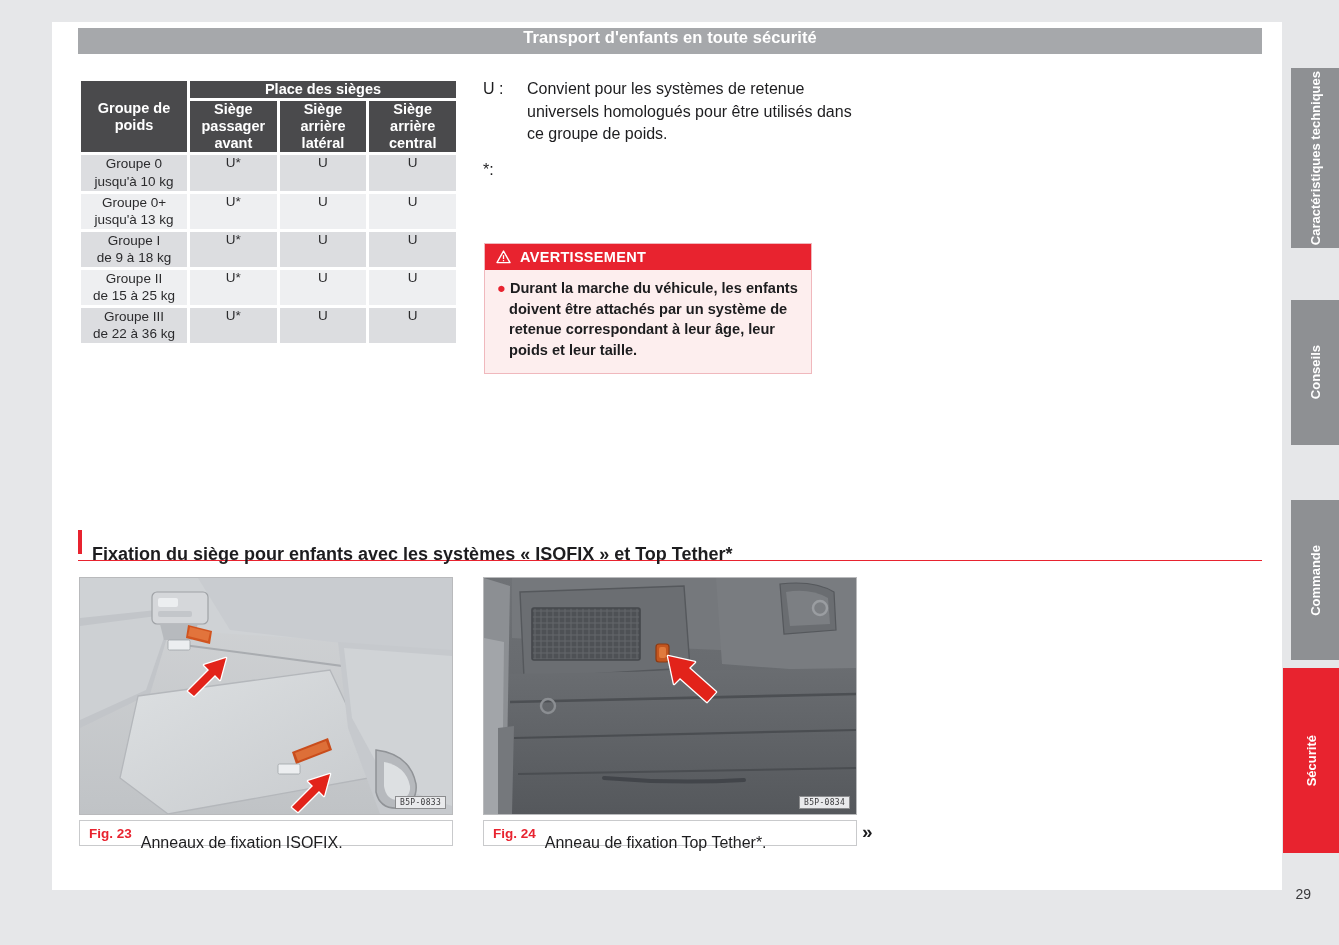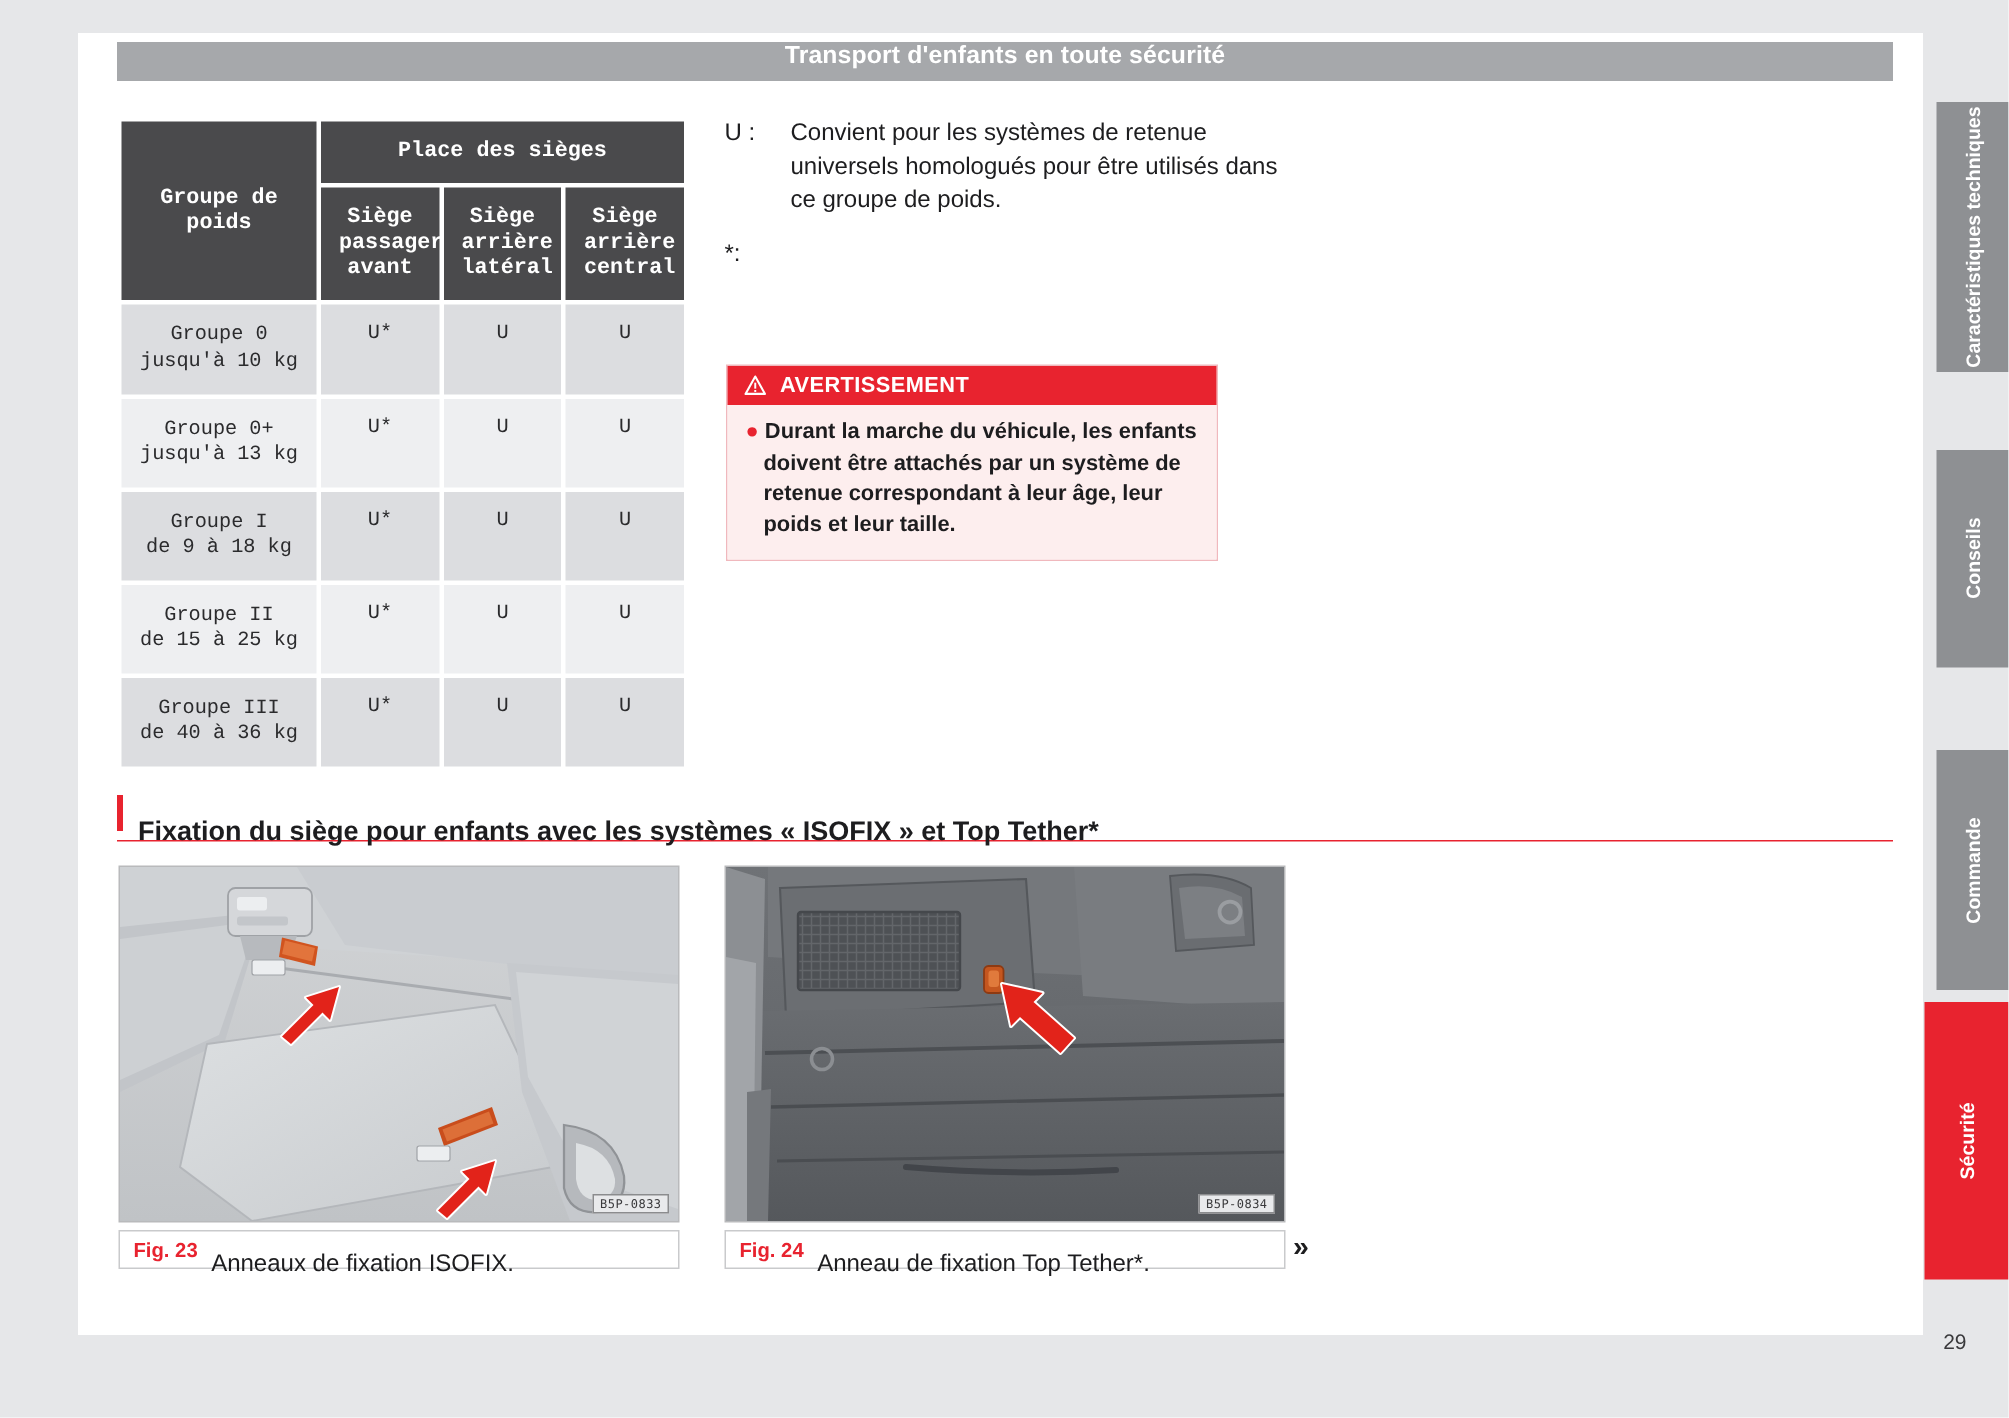--- a/index.html
+++ b/index.html
@@ -47,23 +47,22 @@
   #spec-table {
     position: absolute;
     left: 78px;
     top: 78px;
     width: 381px;
     border-collapse: separate;
     border-spacing: 3px;
     table-layout: fixed;
   }
   #spec-table th, #spec-table td {
-    padding: 12px;
+    padding: 0;
     margin: 0;
-    font-family: Liberation Mono, monospace;
   }
   .th-dark {
     background: #4a4a4c;
     color: #ffffff;
     font-size: 14.5px;
     font-weight: bold;
     line-height: 1.18;
     text-align: center;
     vertical-align: middle;
     padding: 6px 2px;
@@ -321,21 +320,21 @@
         <span>Groupe II</span><br>
         <span>de 15 à 25 kg</span>
       </td>
       <td class="td-val">U*</td>
       <td class="td-val">U</td>
       <td class="td-val">U</td>
     </tr>
     <tr class="row-a">
       <td class="td-label">
         <span>Groupe III</span><br>
-        <span>de 40 à 36 kg</span>
+        <span>de 22 à 36 kg</span>
       </td>
       <td class="td-val">U*</td>
       <td class="td-val">U</td>
       <td class="td-val">U</td>
     </tr>
   </tbody>
 </table>
 
 <div id="legend">
   <div class="legend-row">

